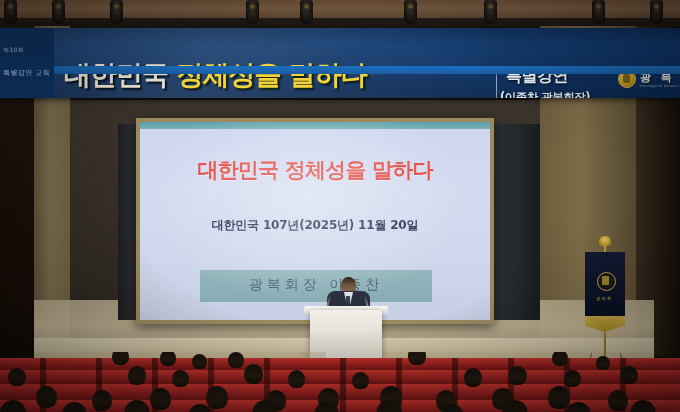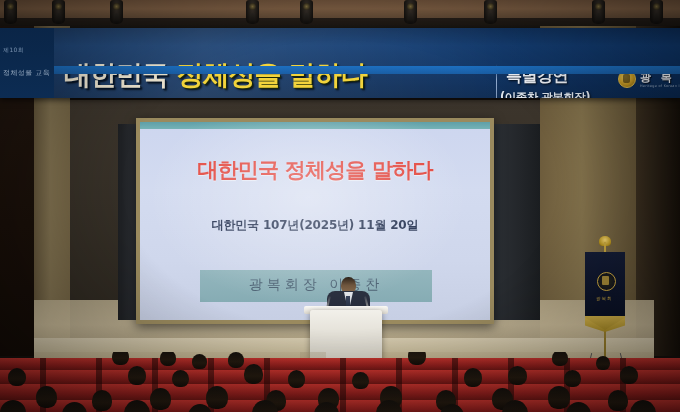--- a/index.html
+++ b/index.html
@@ -368,21 +368,21 @@
 
     <div class="banner-divider"></div>
     <div class="banner-right-1">특별강연</div>
     <div class="banner-right-2">(이종찬 광복회장)</div>
     <div class="gb-logo"></div>
     <div class="gb-text">광 복 회</div>
     <div class="gb-sub">Heritage of Korean Independence Patriots</div>
   </div>
   <div class="side-banner">
     <div class="side-banner-t1">제10회</div>
-    <div class="side-banner-t2">정체성을 교육</div>
+    <div class="side-banner-t2">특별강연 교육</div>
   </div>
   <div class="banner-strip-bot"></div>
 
   <div class="screen-dark-l"></div>
   <div class="screen-dark-r"></div>
   <div class="screen-frame"></div>
   <div class="screen">
     <div class="screen-topband"></div>
     <div class="slide-title">대한민국 정체성을 말하다</div>
     <div class="slide-date">대한민국 107년(2025년) 11월 20일</div>

